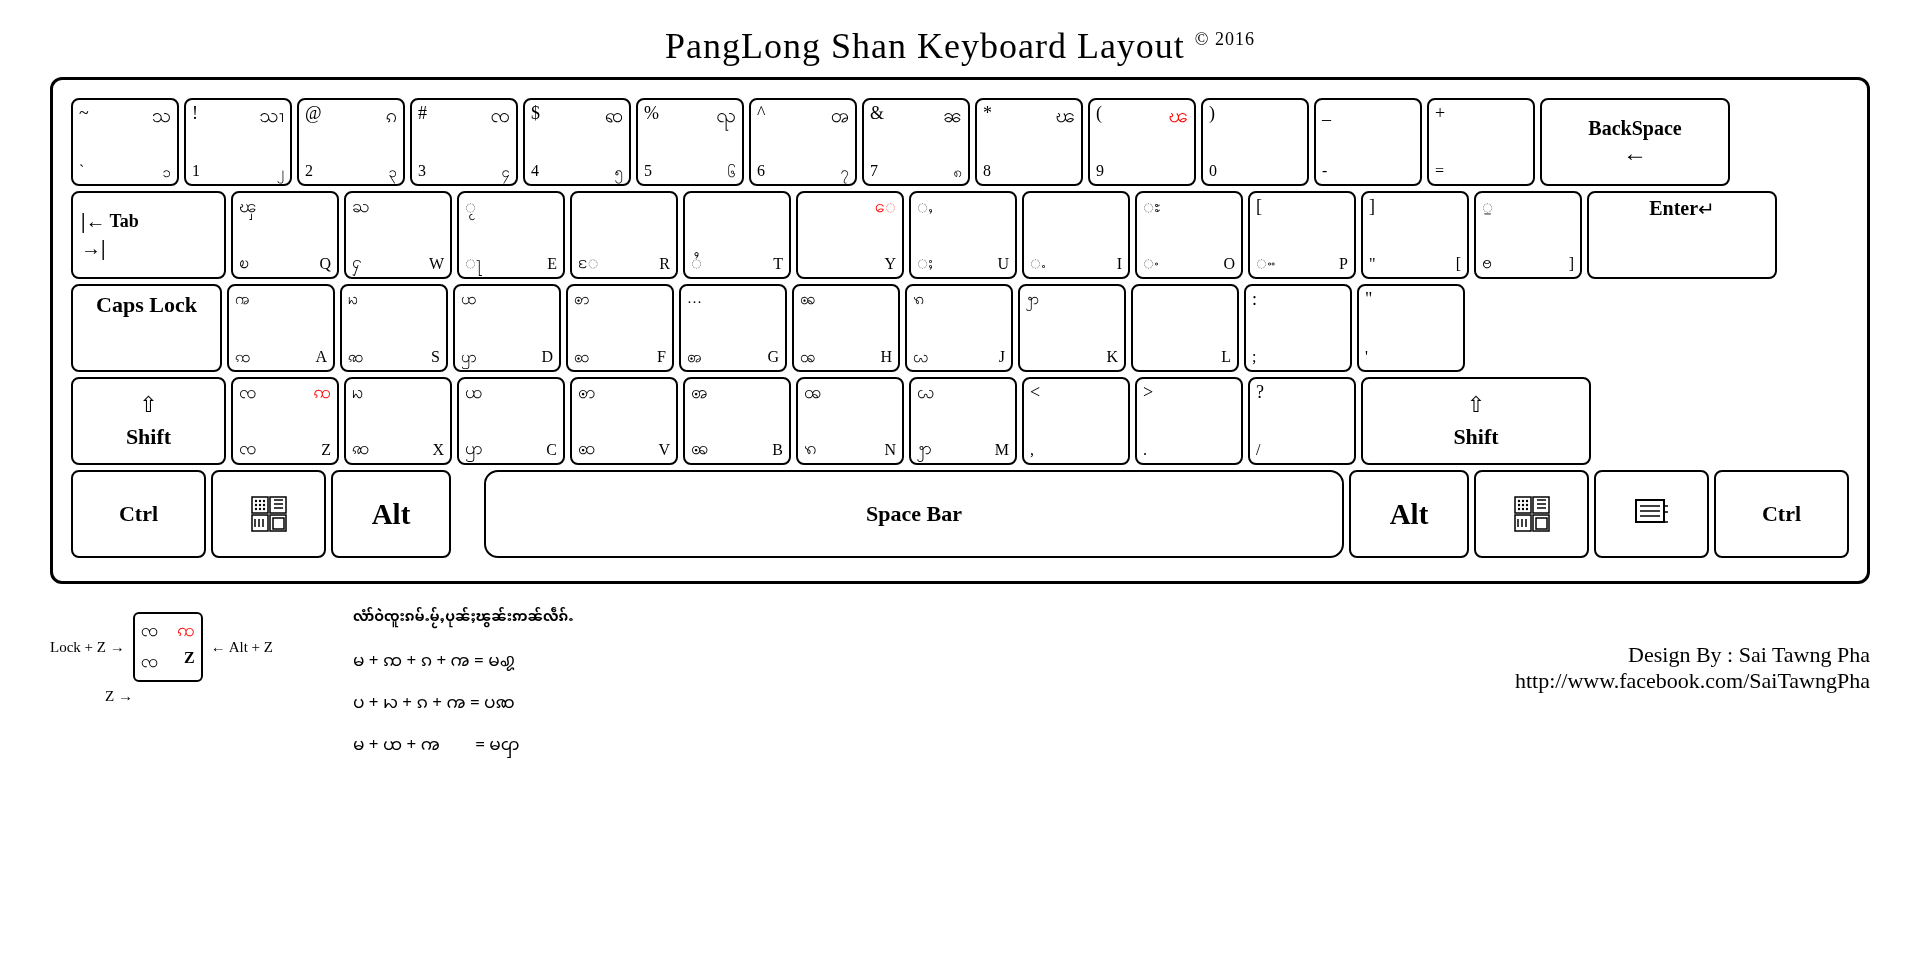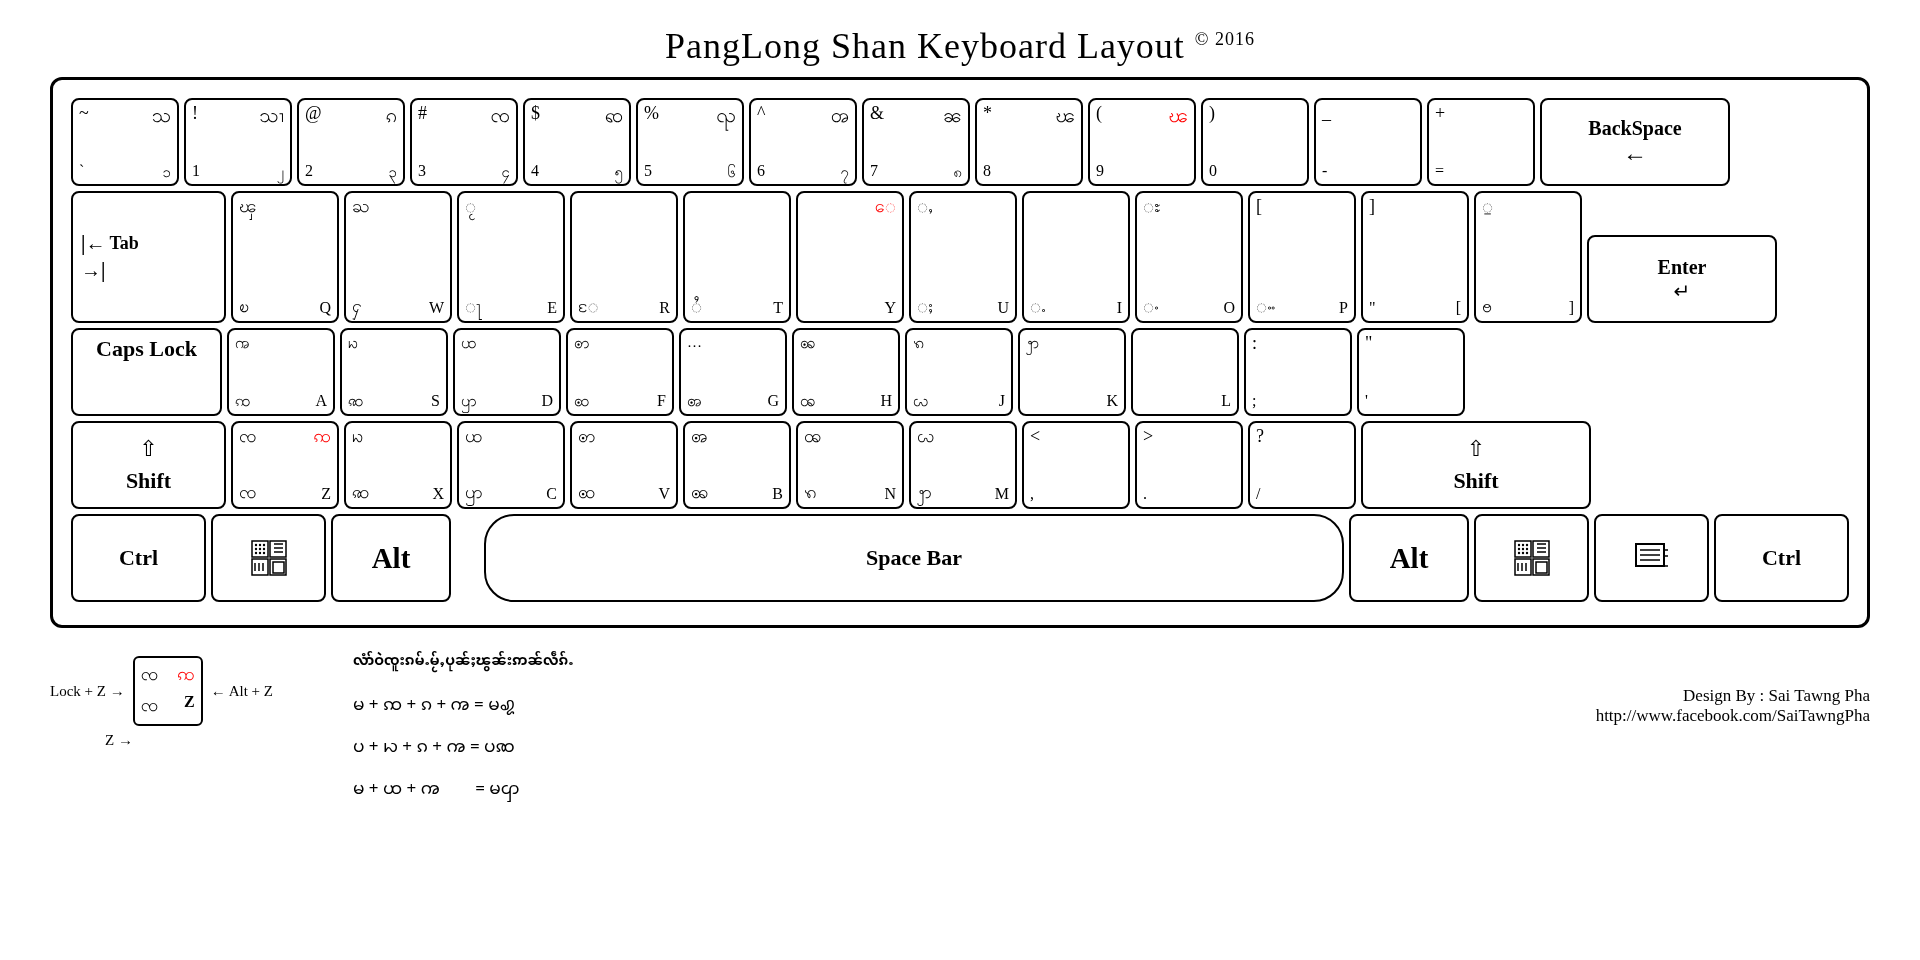--- a/index.html
+++ b/index.html
@@ -116,24 +116,22 @@
       align-items: center;
       justify-content: flex-start;
       padding: 6px 12px;
     }
     .key-capslock .cl-text {
       font-size: 22px;
       font-weight: bold;
     }
     .key-enter {
       display: flex;
-      flex-direction: column;
-      align-items: center;
+      flex-direction: row;
       justify-content: center;
-      margin-top: 44px;
     }
     .key-enter .en-text {
       font-size: 20px;
       font-weight: bold;
     }
     .key-enter .en-arrow {
       font-size: 20px;
     }
     .key-shift {
       display: flex;
@@ -238,21 +236,21 @@
     }
     .combination-row {
       font-size: 17px;
       margin-bottom: 4px;
       font-family: 'Times New Roman', Times, serif;
     }
 
     .credit-section {
       margin-left: auto;
       text-align: right;
-      font-size: 17px;
+      font-size: 22px;
       font-family: 'Times New Roman', Times, serif;
       padding-top: 40px;
     }
 
     .shan-font {
       font-family: 'Pyidaungsu', 'Myanmar Text', 'Noto Sans Myanmar', sans-serif;
     }
   </style>
 </head>
 <body>
@@ -849,21 +847,21 @@
           <line x1="10" y1="25" x2="10" y2="33" stroke="#000" stroke-width="1.5"></line>
           <line x1="14" y1="25" x2="14" y2="33" stroke="#000" stroke-width="1.5"></line>
         </svg>
       </div>
     </div>
 
     <div class="key walt key-alt">
       <span class="al-text">Alt</span>
     </div>
 
-    <div class="key wspace key-space" style="border-radius:30px;min-height:88px;margin-left:28px;">
+    <div class="key wspace key-space" style="border-radius:14px;min-height:88px;margin-left:28px;">
       <span class="sp-text">Space Bar</span>
     </div>
 
     <div class="key walt key-alt">
       <span class="al-text">Alt</span>
     </div>
 
     <div class="key wwin" style="display:flex;align-items:center;justify-content:center;">
       <div class="win-icon">
         <svg viewBox="0 0 40 40" xmlns="http://www.w3.org/2000/svg">

